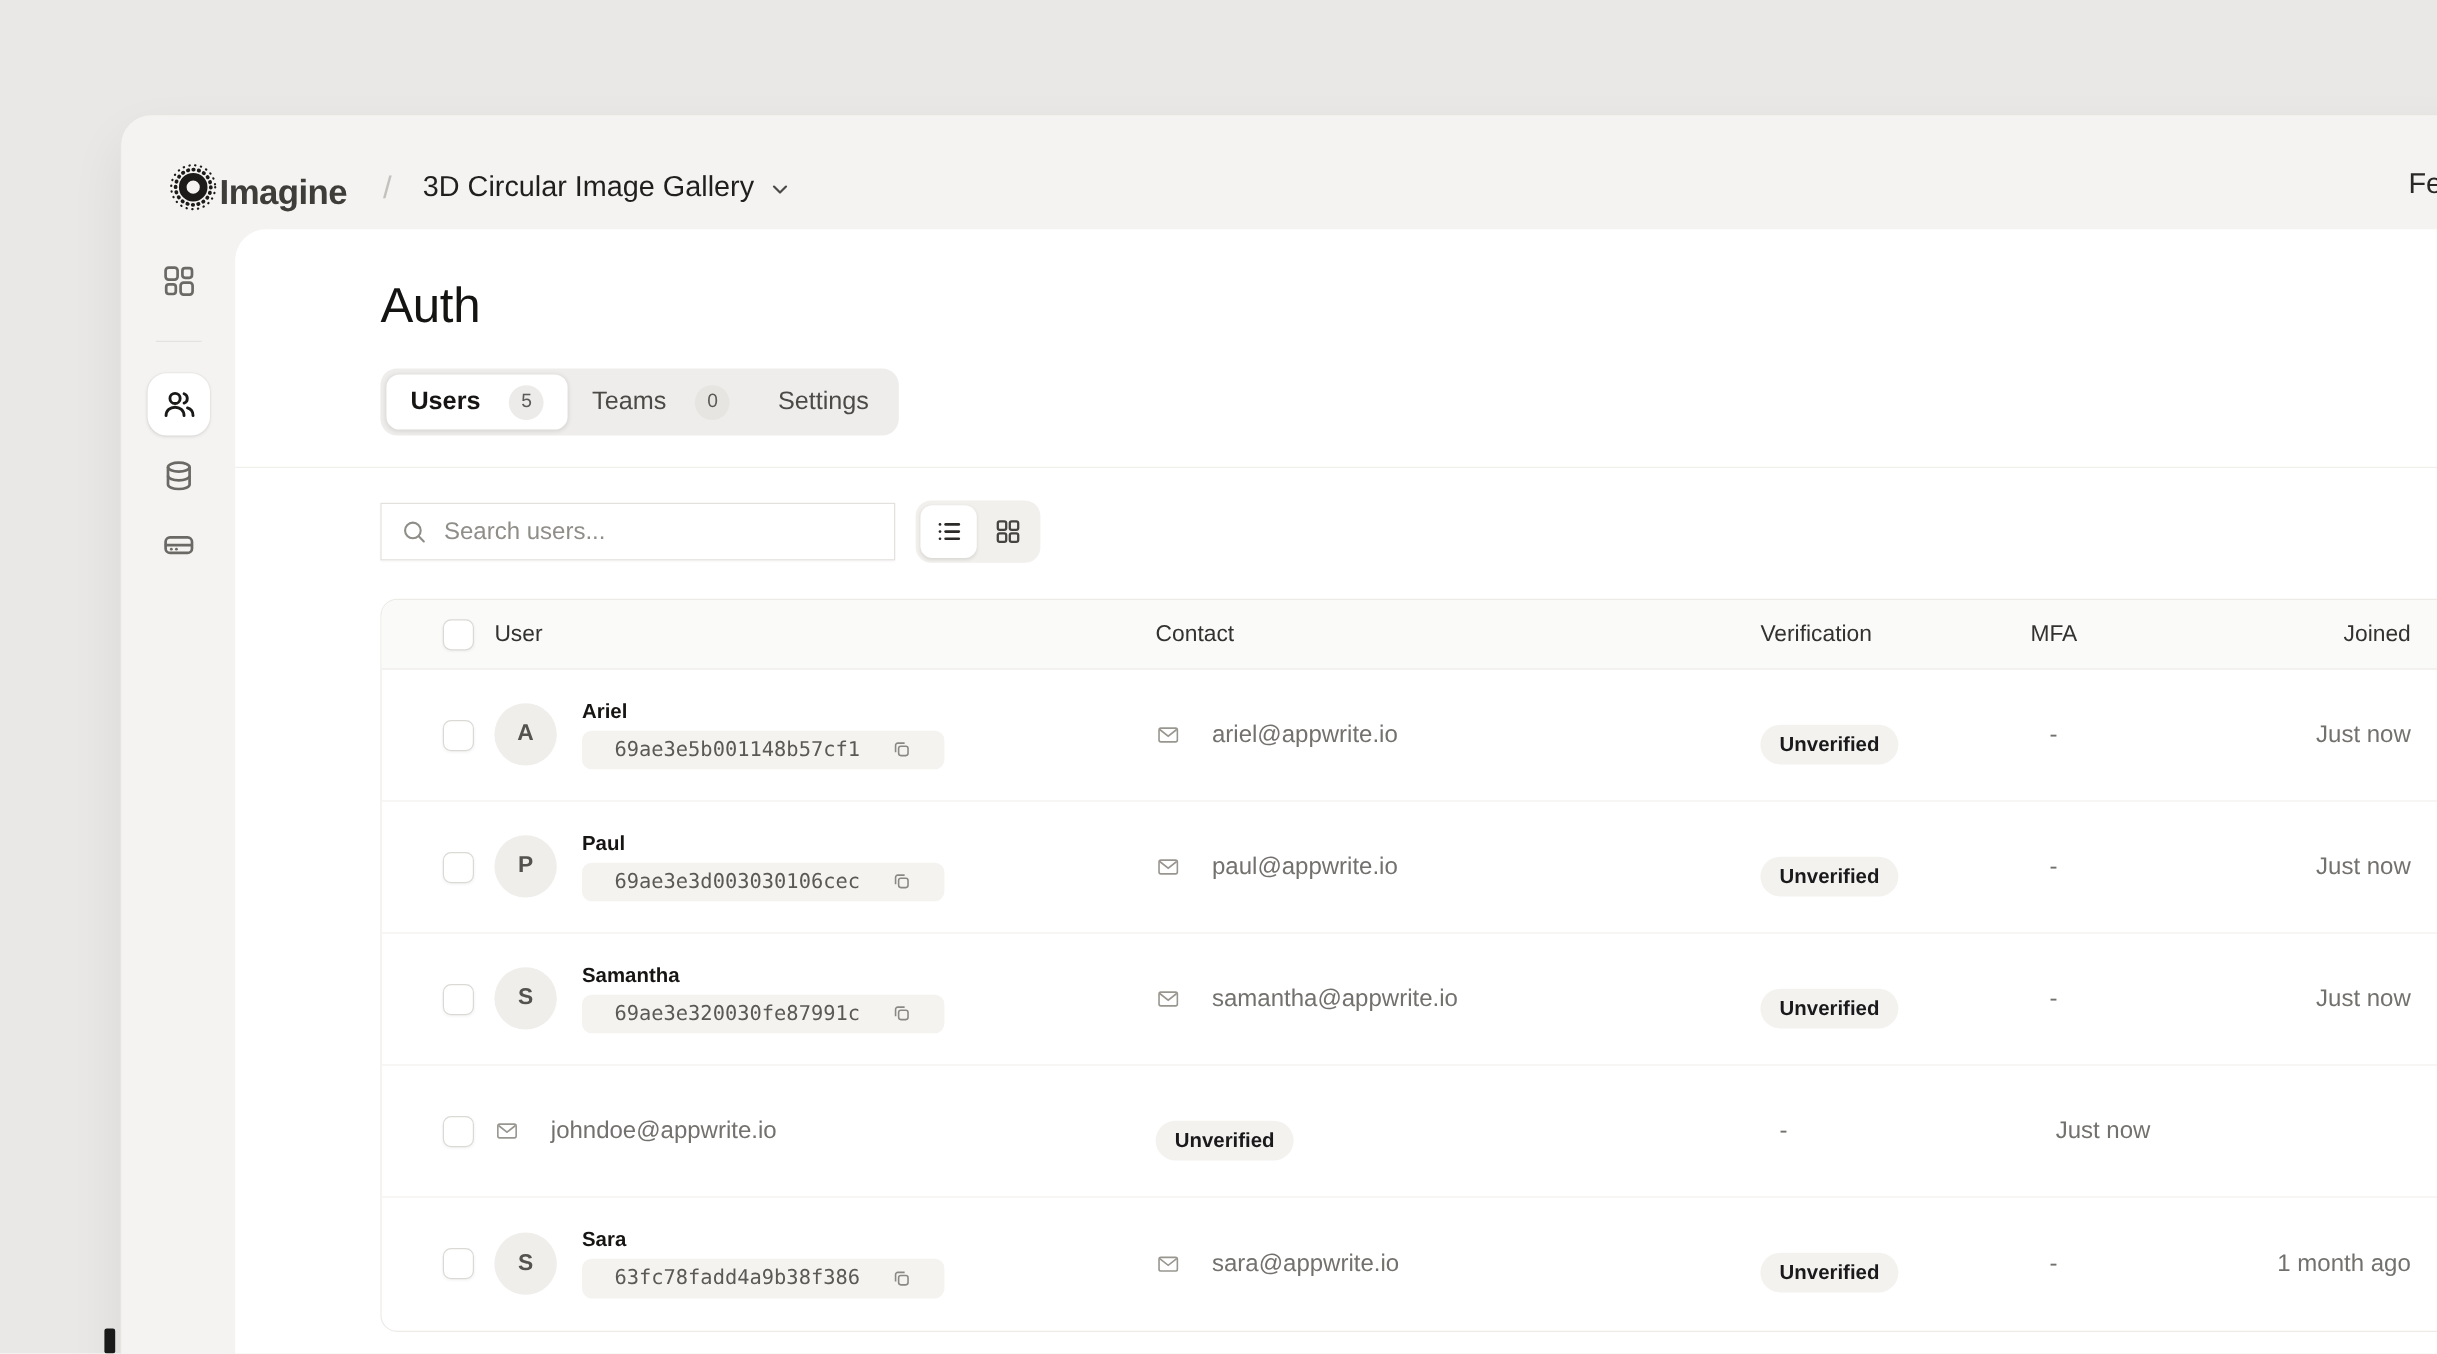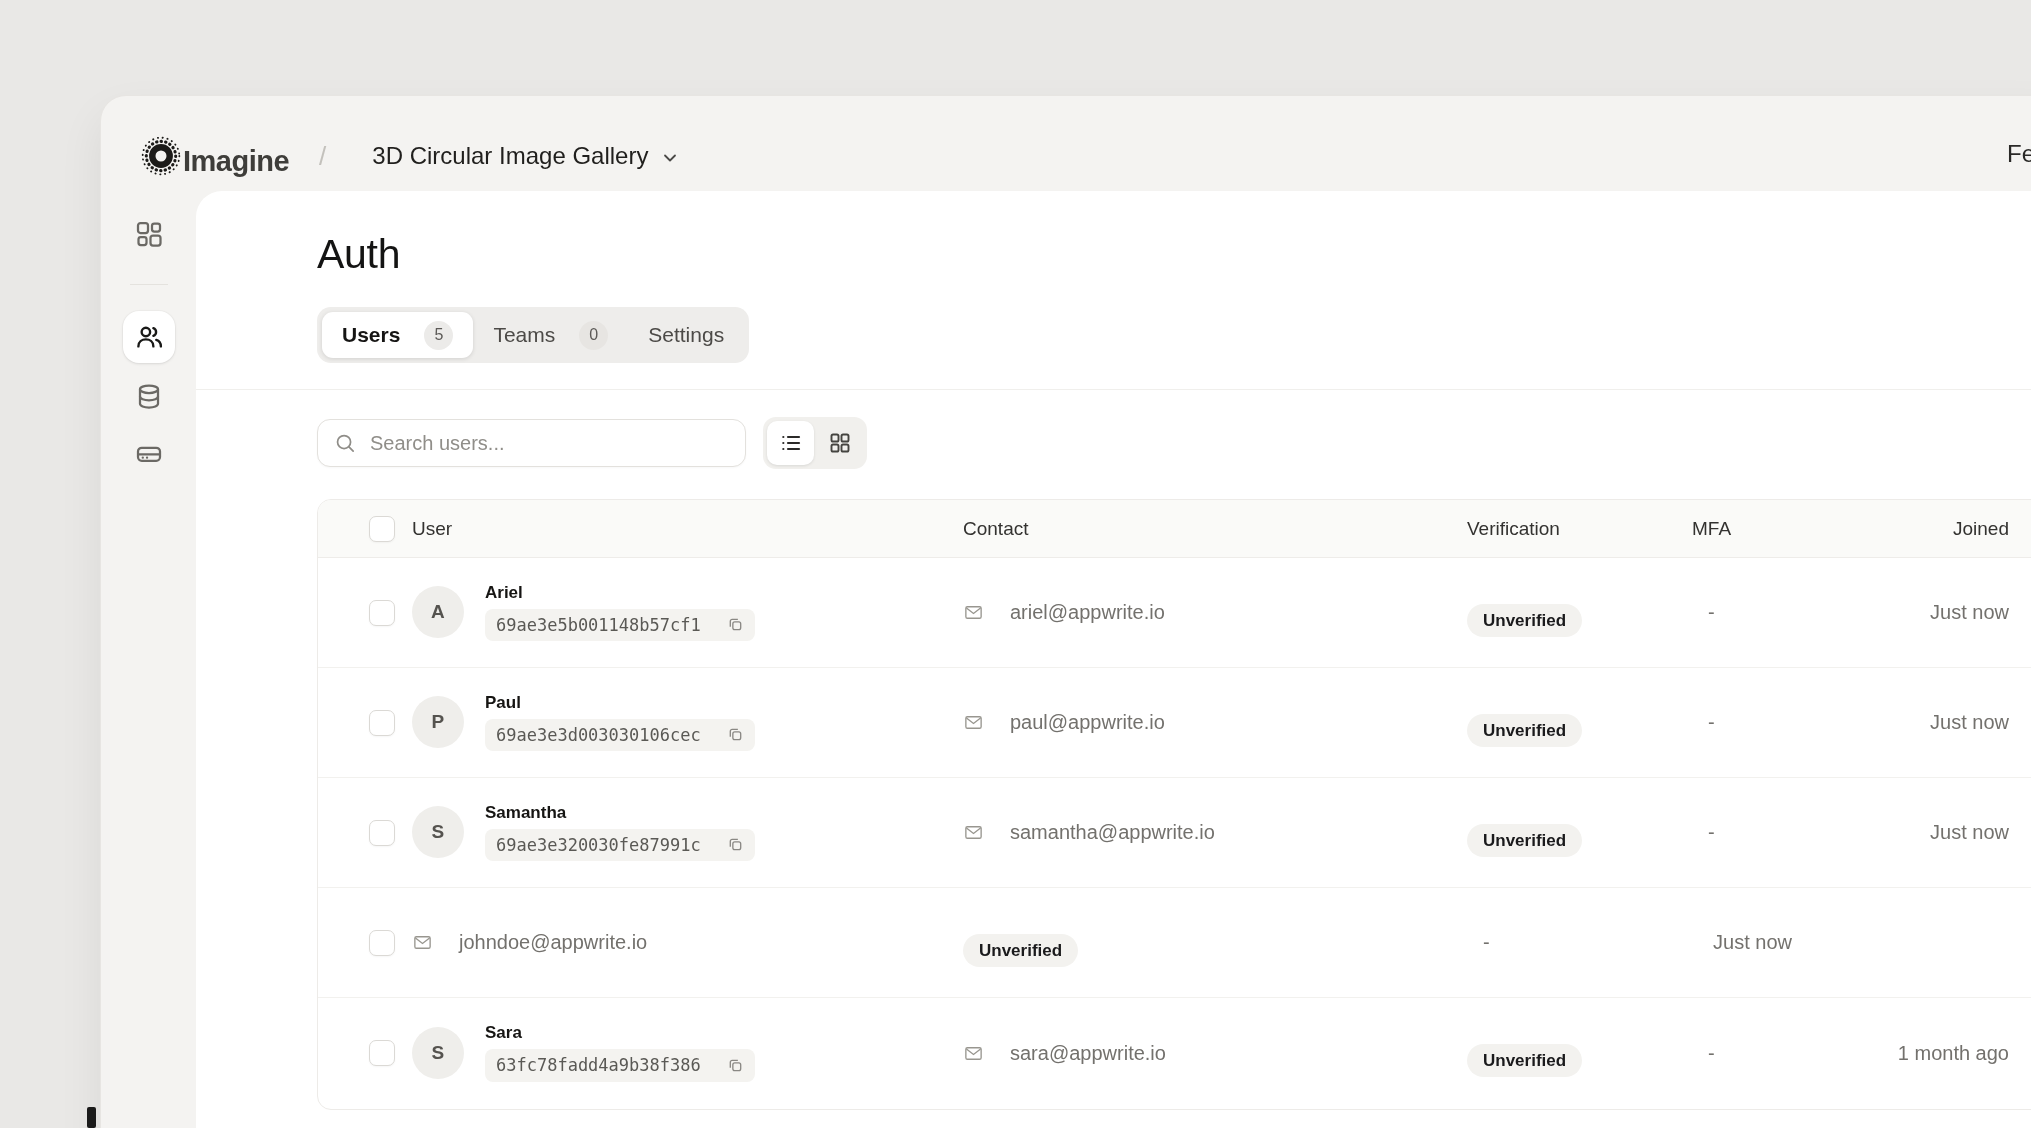--- a/index.html
+++ b/index.html
@@ -25,21 +25,21 @@
   
   .win-header {
     position: absolute; left: 0; top: 0; right: 0; height: 95px;
     display: flex; align-items: center;
     padding: 25px 38px 0 38px;
   }
   .brand { display: flex; align-items: flex-end; cursor: pointer; }
   .brand-logo { width: 44px; height: 44px; flex: 0 0 auto; }
   .brand-name { font-size: 29px; font-weight: 700; color: #3e3d3a; letter-spacing: -0.5px; }
   .crumb-sep { margin: 0 26px 0 30px; font-size: 26px; color: #c3c1bc; font-weight: 300; }
-  .project-switcher { display: flex; align-items: center; gap: 12px; cursor: pointer; margin-left: 20px; }
+  .project-switcher { display: flex; align-items: center; gap: 12px; cursor: pointer; }
   .project-name { font-size: 24px; font-weight: 500; color: #201f1d; }
   .chev { width: 20px; height: 20px; margin-top: 3px; }
   .feedback-partial {
     position: absolute; left: 1906px; top: 44px;
     font-size: 24px; color: #2a2927; white-space: nowrap; cursor: pointer;
   }
 
   
   .sidebar { position: absolute; left: 0; top: 95px; width: 95px; bottom: 0; }
   .side-btn {
@@ -89,21 +89,21 @@
     background: #e7e5e2; color: #5c5a57;
     display: flex; align-items: center; justify-content: center;
     font-size: 16px; font-weight: 500;
   }
   .tab.active .tab-badge { background: #ecebe9; }
   .tabs-divider { position: absolute; left: 0; right: 0; top: 198px; border-top: 1px solid #f0efec; }
 
   
   .search-box {
     position: absolute; left: 121px; top: 228px; width: 429px; height: 48px;
-    background: #fff; border: 1px solid #e3e1dd; border-radius: 13px;
+    background: #fff; border: 1px solid #e3e1dd; border-radius: 0;
     display: flex; align-items: center; padding: 0 14px 0 16px;
     box-shadow: 0 1px 2px rgba(0,0,0,0.03);
   }
   .search-box svg { width: 23px; height: 23px; flex: 0 0 auto; }
   .search-box input {
     border: 0; outline: none; background: transparent;
     margin-left: 13px; width: 100%;
     font-size: 20px; color: #33322f;
     font-family: "Liberation Sans", "DejaVu Sans", sans-serif;
   }
@@ -153,21 +153,21 @@
   .avatar {
     width: 52px; height: 52px; border-radius: 50%;
     background: #efeeeb; color: #55534f;
     display: flex; align-items: center; justify-content: center;
     font-size: 19px; font-weight: 600; letter-spacing: 0.2px; flex: 0 0 auto;
   }
   .user-meta { display: flex; flex-direction: column; align-items: flex-start; gap: 8px; }
   .user-name { font-size: 17px; font-weight: 600; color: #161513; line-height: 1; }
   .id-chip {
     display: inline-flex; align-items: center; gap: 26px;
-    background: #f4f3f0; border-radius: 8px; padding: 6px 11px;
+    background: #f4f3f0; border-radius: 8px; padding: 6px 27px;
     font-family: "DejaVu Sans Mono", "Liberation Mono", monospace;
     font-size: 17px; color: #5a5955; line-height: 1.2; cursor: pointer;
   }
   .id-chip svg { width: 17px; height: 17px; }
 
   .cell-contact { display: flex; align-items: center; gap: 26px; font-size: 20px; color: #73716d; }
   .cell-contact svg { width: 21px; height: 21px; flex: 0 0 auto; }
 
   .badge-unverified {
     display: inline-block;

